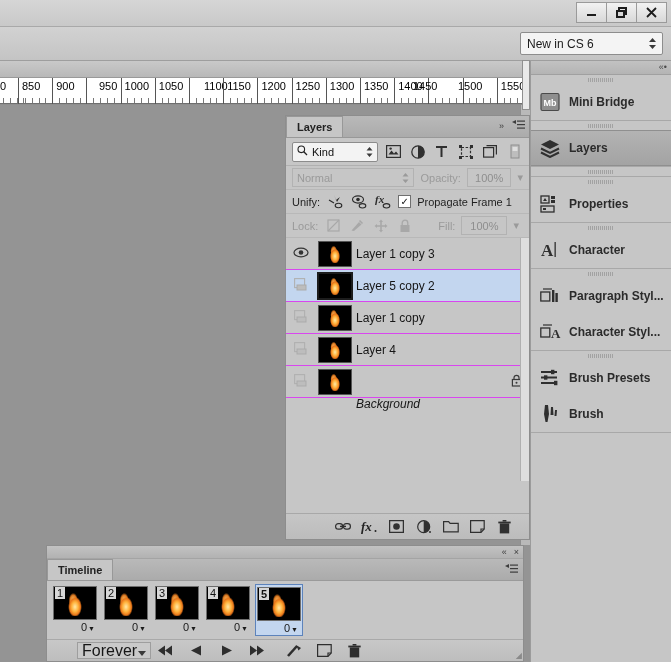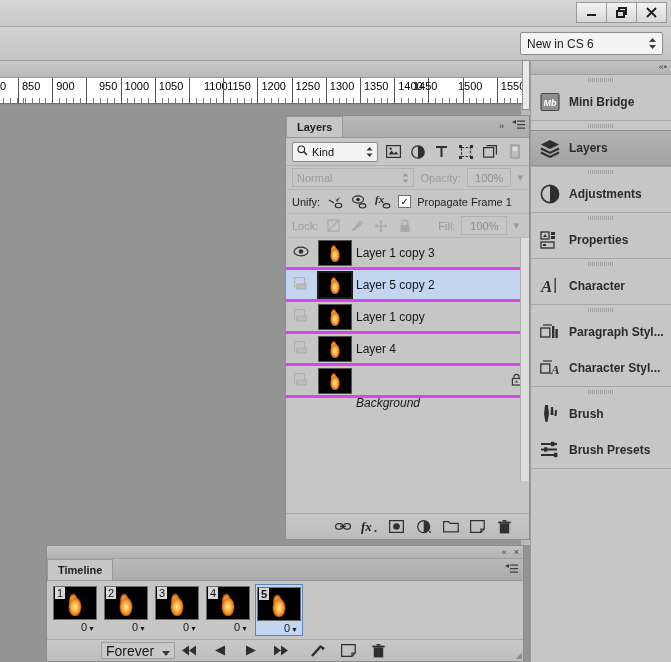--- a/index.html
+++ b/index.html
@@ -98,21 +98,21 @@
   }
   .dock-item {
     height: 36px; display: flex; align-items: center; gap: 8px;
     padding-left: 8px; font-size: 12px; font-weight: bold; color: #2b2b2b;
     background: #c6c6c6;
   }
   .dock-item.active {
     background: linear-gradient(#b3b3b3,#a3a3a3);
     border-top: 1px solid #8f8f8f; border-bottom: 1px solid #8f8f8f;
   }
-  .dock-item .ico { width: 22px; height: 22px; flex: 0 0 22px; display: flex; align-items: center; justify-content: center; font-style: italic; }
+  .dock-item .ico { width: 22px; height: 22px; flex: 0 0 22px; display: flex; align-items: center; justify-content: center; }
 
   
   .layers-panel {
     position: absolute; left: 285px; top: 115px; width: 245px; height: 425px;
     background: #c6c6c6; border: 1px solid #8d8d8d;
   }
   .panel-tabs {
     height: 22px; background: linear-gradient(#b9b9b9,#ababab);
     border-bottom: 1px solid #989898; display: flex; align-items: flex-end; position: relative;
   }
@@ -154,21 +154,21 @@
   .unify-row { color: #1f1f1f; }
   .uicon { width: 18px; height: 18px; display: flex; align-items: center; justify-content: center; color: #2b2b2b; }
   .chk {
     width: 13px; height: 13px; background: #fff; border: 1px solid #6f6f6f;
     display: flex; align-items: center; justify-content: center; font-size: 10px; color: #111;
   }
 
   .layer-list { position: relative; height: 243px; background: #c6c6c6; overflow: hidden; }
   .layer-row {
     height: 32px; display: flex; align-items: center;
-    border-bottom: 3px solid #d946ef; padding-left: 2px;
+    border-bottom: 1px solid #d946ef; padding-left: 2px;
   }
   .layer-row.selected { background: #c3d6ef; }
   .eye-cell { width: 26px; display: flex; align-items: center; justify-content: center; }
   .thumb-cell { width: 42px; display: flex; align-items: center; justify-content: center; }
   .lthumb {
     width: 34px; height: 26px; background: #000; position: relative; overflow: hidden;
     border: 1px solid #555;
   }
   .lthumb.sel { outline: 2px solid #1c1c1c; outline-offset: -1px; }
   .flame {
@@ -225,21 +225,21 @@
     text-align: right; font-size: 11px; color: #1a1a1a; padding-right: 3px; margin-top: 1px;
   }
   .fdelay .caret { font-size: 7px; margin-left: 1px; }
   .tl-toolbar {
     position: absolute; left: 0; bottom: 0; width: 100%; height: 22px;
     background: linear-gradient(#c8c8c8,#bdbdbd); border-top: 1px solid #a9a9a9;
     display: flex; align-items: center; padding-left: 30px; gap: 0;
   }
   .loop-select {
     width: 74px; height: 17px; background: #c9c9c9; border: 1px solid #9e9e9e;
-    display: flex; align-items: center; padding: 0 4px; font-size: 14px; color: #171717; margin-left: 24px;
+    display: flex; align-items: center; padding: 0 4px; font-size: 16px; color: #171717;
   }
   .loop-select .lbl { flex: 1; }
   .tbtn {
     width: 30px; height: 20px; display: flex; align-items: center; justify-content: center;
     color: #2e2e2e; font-size: 10px;
   }
   .tl-resize { position: absolute; right: 1px; bottom: 1px; font-size: 8px; color: #8a8a8a; }
 </style>
 </head>
 <body>
@@ -416,29 +416,20 @@
                 <path d="M2 14.5 L11 19 L20 14.5" fill="none" stroke="#2f2f2f" stroke-width="2"></path>
               </svg>
             </span>
             <span>Layers</span>
           </div>
         </div>
         <div class="dock-group">
           <div class="grip">
             <i></i>
           </div>
-          <div class="dock-item">
-            <span class="ico">
-              <svg width="20" height="20" viewBox="0 0 20 20">
-                <circle cx="10" cy="10" r="8.6" fill="none" stroke="#2f2f2f" stroke-width="1.6"></circle>
-                <path d="M10 1.4 A8.6 8.6 0 0 1 10 18.6 Z" fill="#2f2f2f"></path>
-              </svg>
-            </span>
-            <span>Adjustments</span>
-          </div>
         </div>
         <div class="dock-group">
           <div class="grip">
             <i></i>
           </div>
           <div class="dock-item">
             <span class="ico">
               <svg width="21" height="19" viewBox="0 0 21 19">
                 <rect x="1" y="1" width="8" height="7" fill="none" stroke="#2f2f2f" stroke-width="1.3"></rect>
                 <path d="M3 6 L5 3 L7 6 Z" fill="#2f2f2f"></path>
@@ -490,39 +481,39 @@
             </span>
             <span>Character Styl...</span>
           </div>
         </div>
         <div class="dock-group">
           <div class="grip">
             <i></i>
           </div>
           <div class="dock-item">
             <span class="ico">
+              <svg width="21" height="18" viewBox="0 0 21 18">
+                <path d="M1 3 H17 M1 8.5 H17 M1 14 H17" stroke="#2f2f2f" stroke-width="1.8"></path>
+                <rect x="11" y="0.8" width="3.4" height="4.4" fill="#2f2f2f"></rect>
+                <rect x="4" y="6.3" width="3.4" height="4.4" fill="#2f2f2f"></rect>
+                <rect x="14" y="11.8" width="3.4" height="4.4" fill="#2f2f2f"></rect>
+              </svg>
+            </span>
+            <span>Brush Presets</span>
+          </div>
+          <div class="dock-item">
+            <span class="ico">
               <svg width="20" height="20" viewBox="0 0 20 20">
                 <path d="M5 1 L8 1 L9 10 L4 10 Z" fill="#2f2f2f"></path>
                 <path d="M4 10 L9 10 L7.5 18 L5.5 18 Z" fill="#2f2f2f"></path>
                 <path d="M11 3 L13 3 L13.5 11 L10.5 11 Z" fill="#2f2f2f"></path>
                 <path d="M15 6 L17 6 L16.5 12 L14.5 12 Z" fill="#2f2f2f"></path>
               </svg>
             </span>
             <span>Brush</span>
-          </div>
-          <div class="dock-item">
-            <span class="ico">
-              <svg width="21" height="18" viewBox="0 0 21 18">
-                <path d="M1 3 H17 M1 8.5 H17 M1 14 H17" stroke="#2f2f2f" stroke-width="1.8"></path>
-                <rect x="11" y="0.8" width="3.4" height="4.4" fill="#2f2f2f"></rect>
-                <rect x="4" y="6.3" width="3.4" height="4.4" fill="#2f2f2f"></rect>
-                <rect x="14" y="11.8" width="3.4" height="4.4" fill="#2f2f2f"></rect>
-              </svg>
-            </span>
-            <span>Brush Presets</span>
           </div>
         </div>
       </div>
   </div>
 
   <div class="layers-panel">
 
     <div class="panel-tabs">
       <div class="panel-tab">
         <span>Layers</span>

